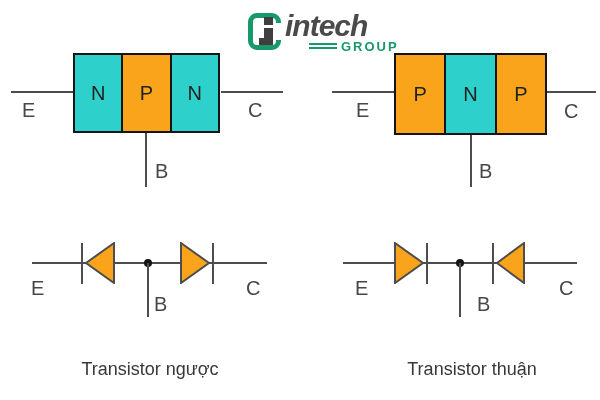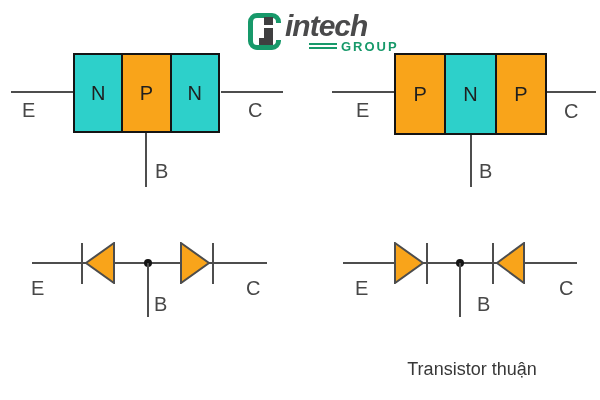--- a/index.html
+++ b/index.html
@@ -125,15 +125,16 @@
     <div class="vline" style="left:459px; top:263px; height:54px;"></div>
     <div class="bar" style="left:492px; top:243px; height:41px;"></div>
     <svg class="tri" style="left:495px; top:242px;" viewBox="0 0 31 42">
       <polygon points="29,1 2,21 29,41" fill="#f9a41a"></polygon>
     </svg>
     <div class="lbl" style="left:355px; top:278px;">E</div>
     <div class="lbl" style="left:559px; top:278px;">C</div>
     <div class="lbl" style="left:477px; top:294px;">B</div>
   </div>
 
+  <div class="caption" style="left:0px; top:359px;">Transistor ngược</div>
   <div class="caption" style="left:322px; top:359px;">Transistor thuận</div>
 
 </div>
 
 </body></html>

